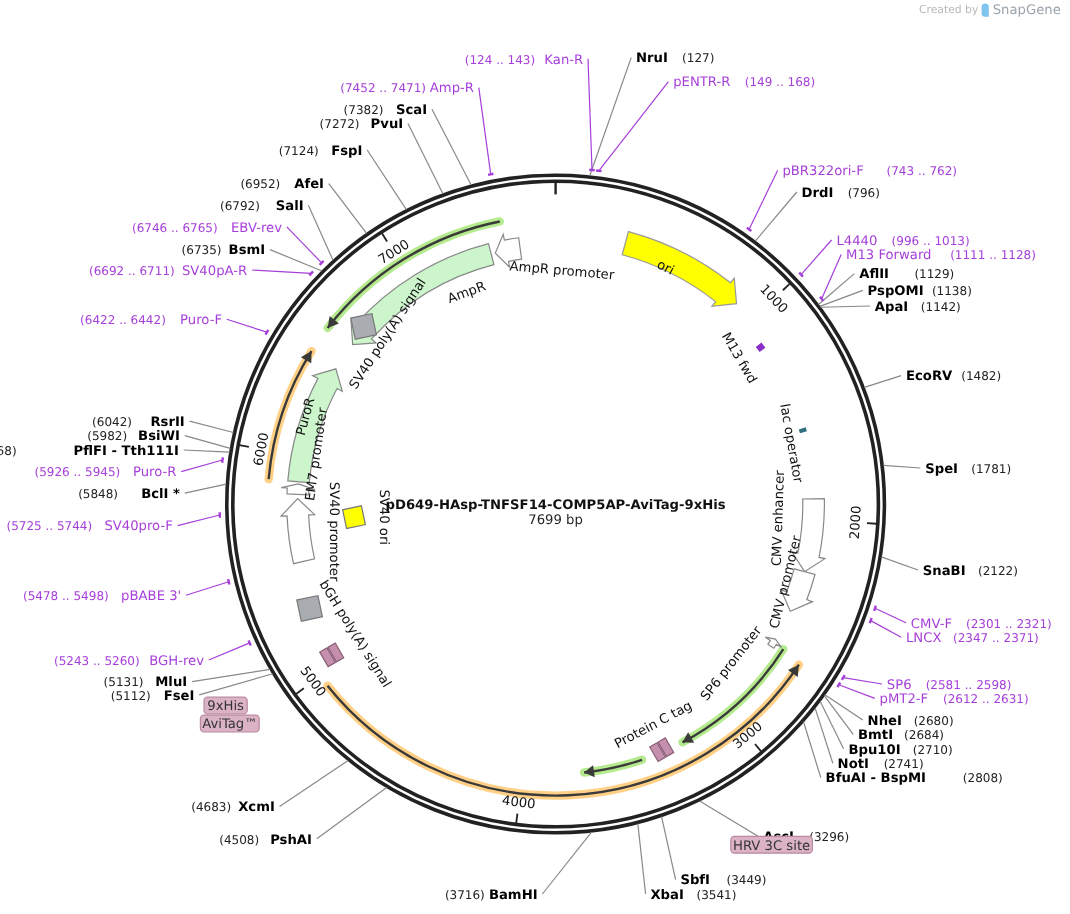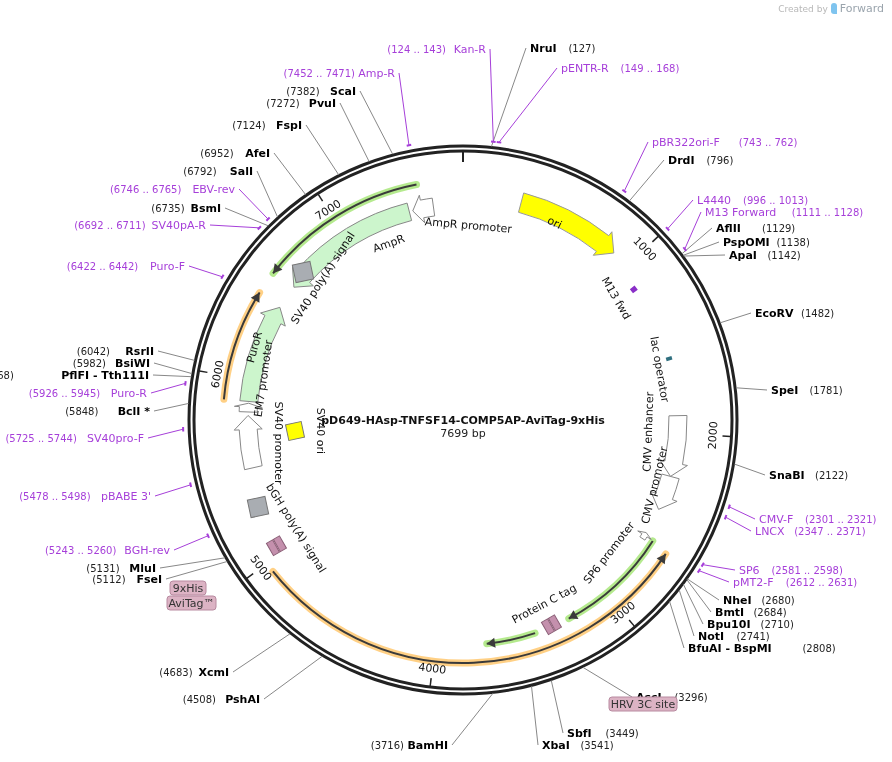--- a/index.html
+++ b/index.html
@@ -19,21 +19,21 @@
   .tick-label { fill: #111; font-size: 11px; }
   .tag-box { fill: #dcb3c4; stroke: #b88aa0; stroke-width: 1; }
   .tag-text { fill: #333; font-size: 11px; }
 </style>
 </head>
 <body>
 
 <div class="credit">
   <span>Created by</span>
   <span class="logo"></span>
-  <span class="brand">Forward</span>
+  <span class="brand">SnapGene</span>
 </div>
 
 <svg id="map" width="892" height="762" viewBox="0 0 892 762">
   <g id="g-orfs">
       <g>
         <path d="M273.0457146997012,273.311999481714 A240,240 0 0 1 416.484523981797,184.55083246951165" fill="none" stroke="#a8e67a" stroke-width="7" stroke-linecap="round" opacity="0.85"></path>
         <path d="M273.0457146997012,273.311999481714 A240,240 0 0 1 416.484523981797,184.55083246951165" fill="none" stroke="#3a3a3a" stroke-width="2"></path>
         <polygon points="273.0457146997012,273.311999481714 274.7171485891919,263.23722423797307 282.4021629324901,269.6357048813211" fill="#3a3a3a"></polygon>
       </g>
       <g>

